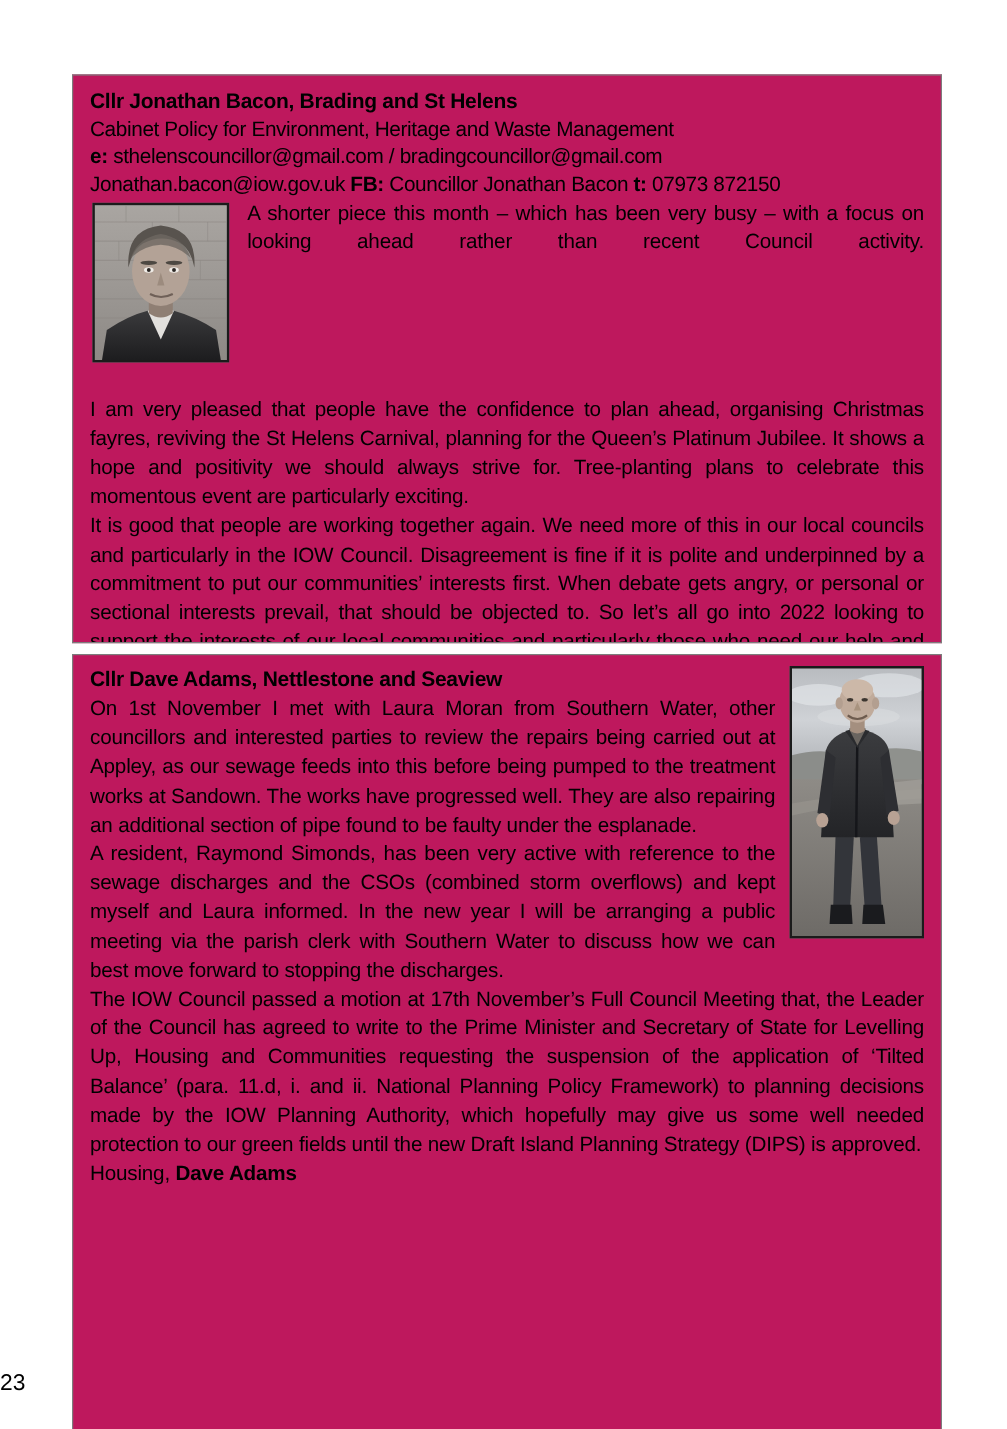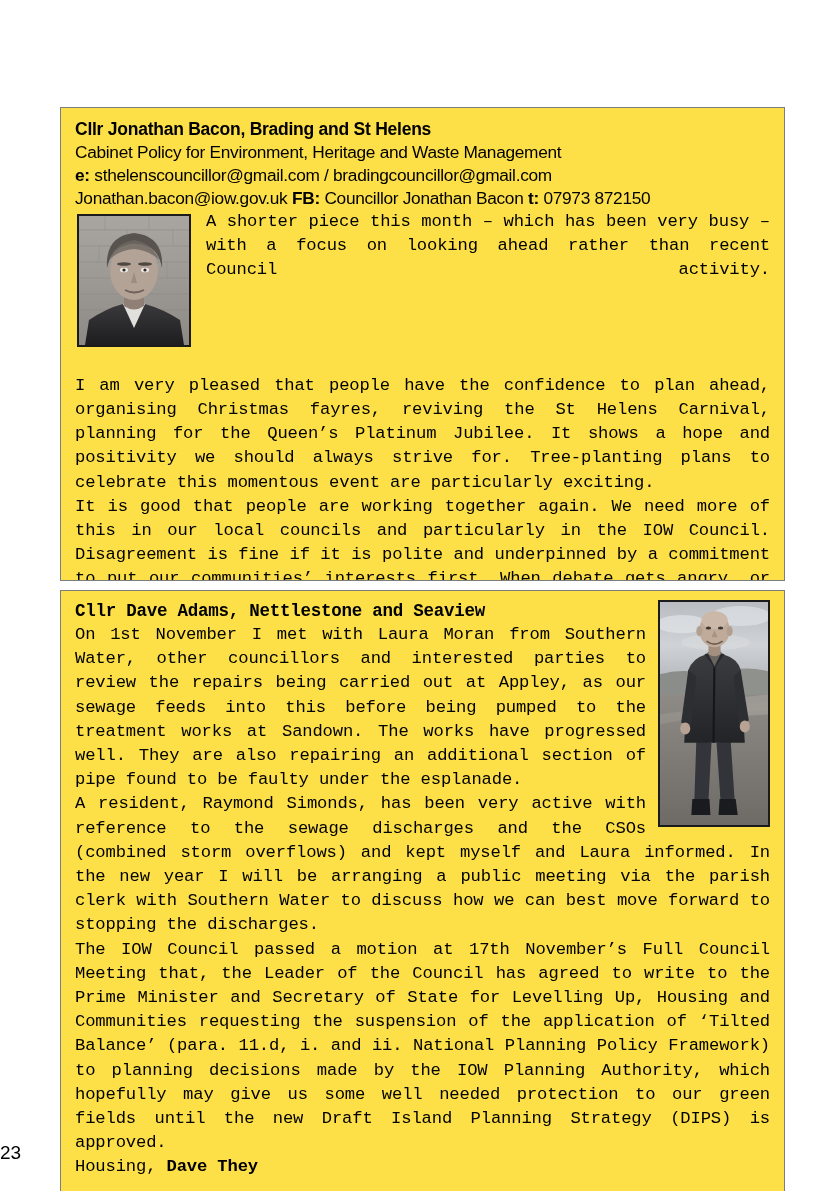--- a/index.html
+++ b/index.html
@@ -19,23 +19,22 @@
     width: 839px;
     height: 1191px;
     box-sizing: border-box;
   }
 
   
   .article-box {
     position: absolute;
     border: 1.4px solid #7d7d7d;
     box-sizing: border-box;
-    background: #fde047;
+    background: #be185d;
     overflow: hidden;
-    margin-top: 45px;
   }
   #box-bacon {
     left: 60px;
     top: 62px;
     width: 725px;
     height: 474px;
     padding: 10px 14px 6px 14px;
   }
   #box-adams {
     left: 60px;
@@ -100,21 +99,21 @@
     shape-outside: margin-box;
   }
   #photo-adams {
     float: right;
     width: 112px;
     height: 227px;
     margin: 0px 0px 4px 12px;
     shape-outside: margin-box;
   }
 
-  .wrapzone { overflow: visible; font-family: Liberation Mono, monospace; }
+  .wrapzone { overflow: visible; }
   .clearer { clear: both; }
 
   
   #page-number {
     position: absolute;
     left: 0;
     right: 0;
     top: 1142px;
     text-align: left;
     font-size: 19px;
@@ -298,20 +297,20 @@
       <p class="body-par">On  1st November I met with Laura Moran from Southern Water, other councillors and interested parties to review the repairs being carried out at Appley, as our sewage feeds into this before being pumped to the treatment works at Sandown. The works have progressed well. They are also repairing an additional section of pipe found to be faulty under the esplanade.</p>
 
       <p class="body-par">A resident, Raymond Simonds, has been very active with reference to the sewage discharges and the CSOs (combined storm overflows) and kept myself and Laura informed. In the new year I will be arranging a public meeting via the parish clerk with Southern Water to discuss how we can best move forward to stopping the discharges.</p>
 
       <div class="clearer"></div>
 
       <p class="body-par">The IOW Council passed a motion at 17th November’s Full Council Meeting that, the Leader of the Council has agreed to write to the Prime Minister and Secretary of State for Levelling Up, Housing and Communities requesting the suspension of the application of ‘Tilted Balance’ (para. 11.d, i. and ii. National Planning Policy Framework) to planning decisions made by the IOW Planning Authority, which hopefully may give us some well needed protection to our green fields until the new Draft Island Planning Strategy (DIPS) is approved.</p>
 
 
       <p class="body-par plain">
-        <span>Housing, </span><b>Dave They</b>
+        <span>Housing, </span><b>Dave Adams</b>
       </p>
     </div>
   </div>
 
   <div id="page-number">23</div>
 
 </div>
 
 </body></html>

